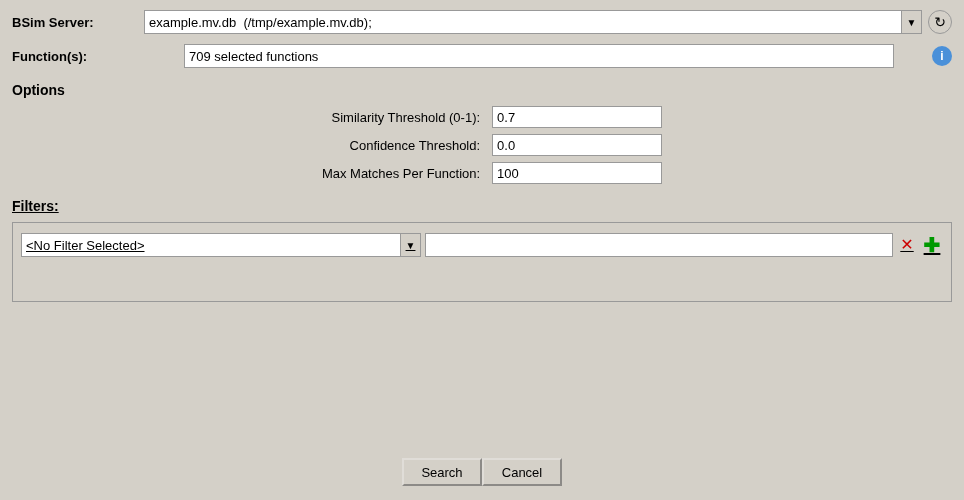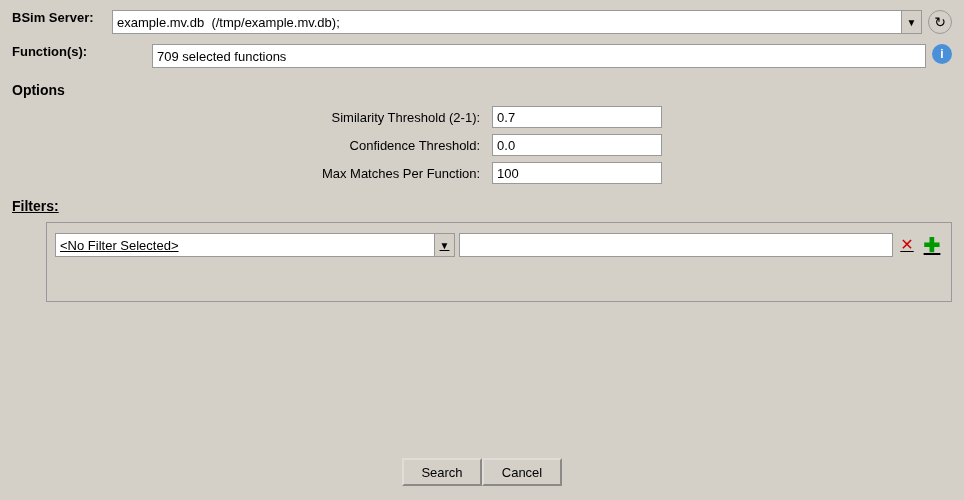--- a/index.html
+++ b/index.html
@@ -21,22 +21,23 @@
       height: 500px;
       background: #d4d0c8;
       display: flex;
       flex-direction: column;
       padding: 10px 12px;
       position: relative;
     }
 
     .form-row {
       display: flex;
-      align-items: flex-start;
+      align-items: center;
       margin-bottom: 10px;
+      gap: 32px;
     }
 
     .form-label {
       font-weight: bold;
       white-space: nowrap;
       min-width: 100px;
     }
 
     .server-input-wrap {
       flex: 1;
@@ -147,21 +148,20 @@
       margin-bottom: 10px;
       text-decoration: underline;
     }
 
     .filters-box {
       border: 1px solid #999;
       background: #d4d0c8;
       padding: 10px 8px;
       min-height: 80px;
       position: relative;
-      margin-left: 34px;
     }
 
     .filter-row {
       display: flex;
       align-items: center;
       gap: 4px;
     }
 
     .filter-select-wrap {
       display: flex;
@@ -273,21 +273,21 @@
     <span class="form-label">Function(s):</span>
     <input class="function-input" type="text" readonly="" value="709 selected functions" style="">
     <button class="info-btn">
       <span>i</span>
     </button>
   </div>
 
   <div class="options-section">
     <div class="section-title">Options</div>
     <div class="options-grid">
-      <span class="option-label">Similarity Threshold (2-1):</span>
+      <span class="option-label">Similarity Threshold (0-1):</span>
       <input class="option-input" type="text" value="0.7" style="">
 
       <span class="option-label">Confidence Threshold:</span>
       <input class="option-input" type="text" value="0.0" style="">
 
       <span class="option-label">Max Matches Per Function:</span>
       <input class="option-input" type="text" value="100" style="">
     </div>
   </div>
 

